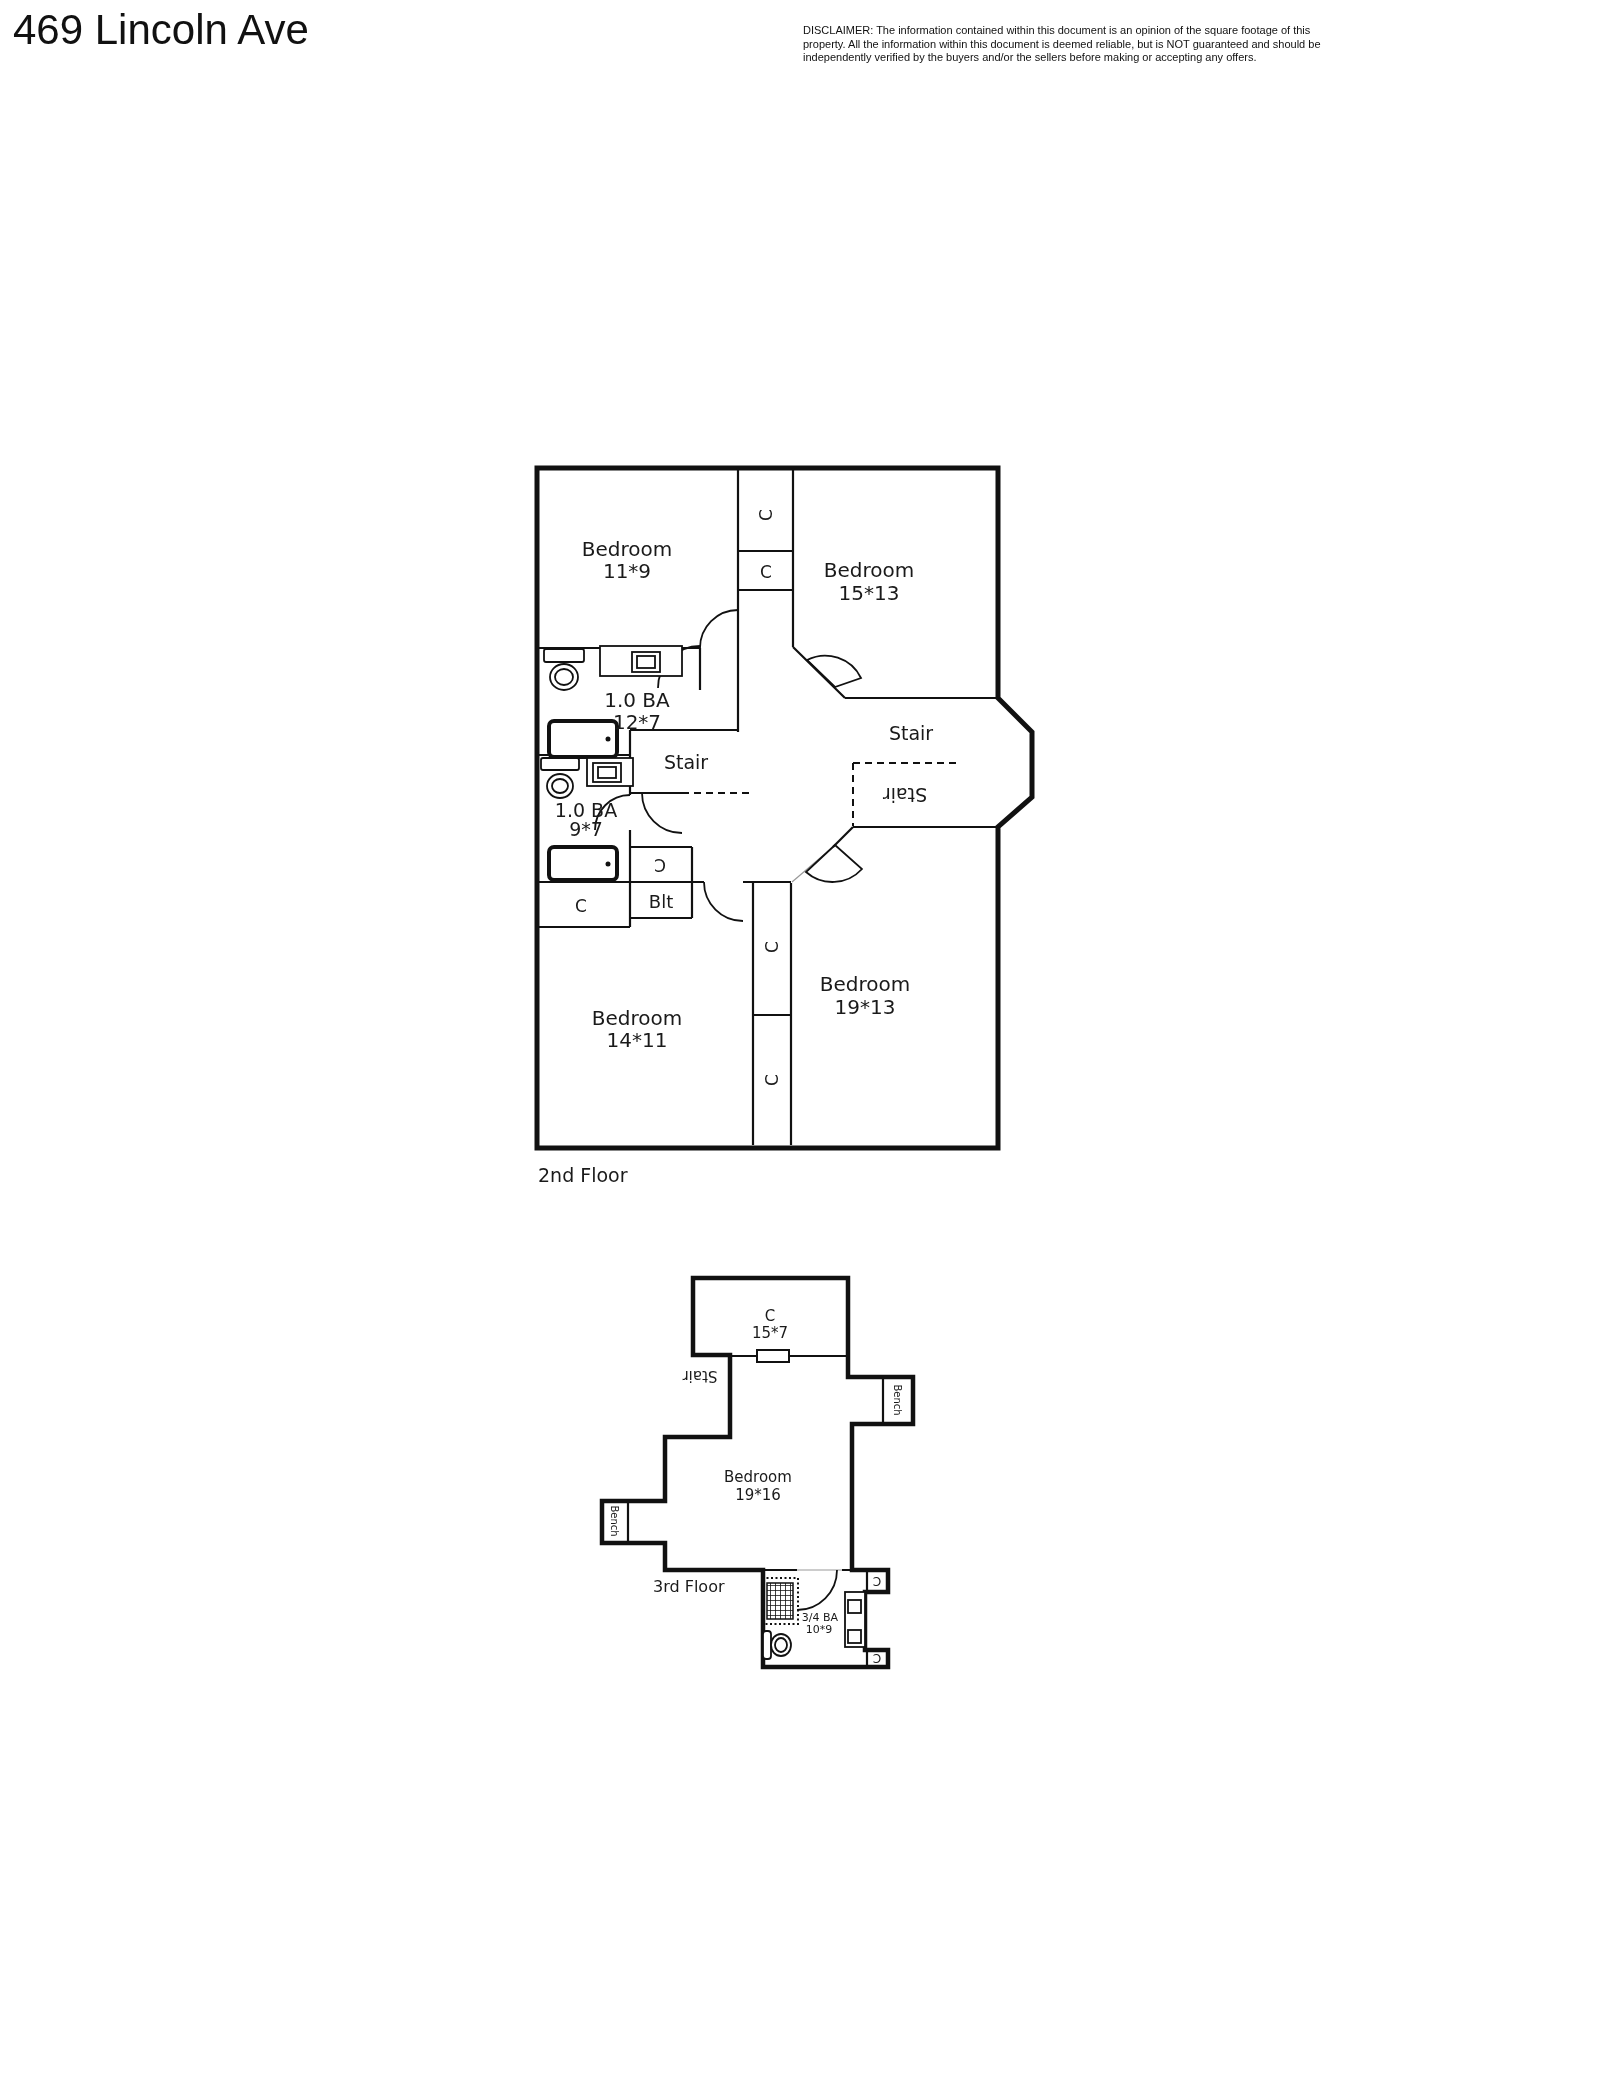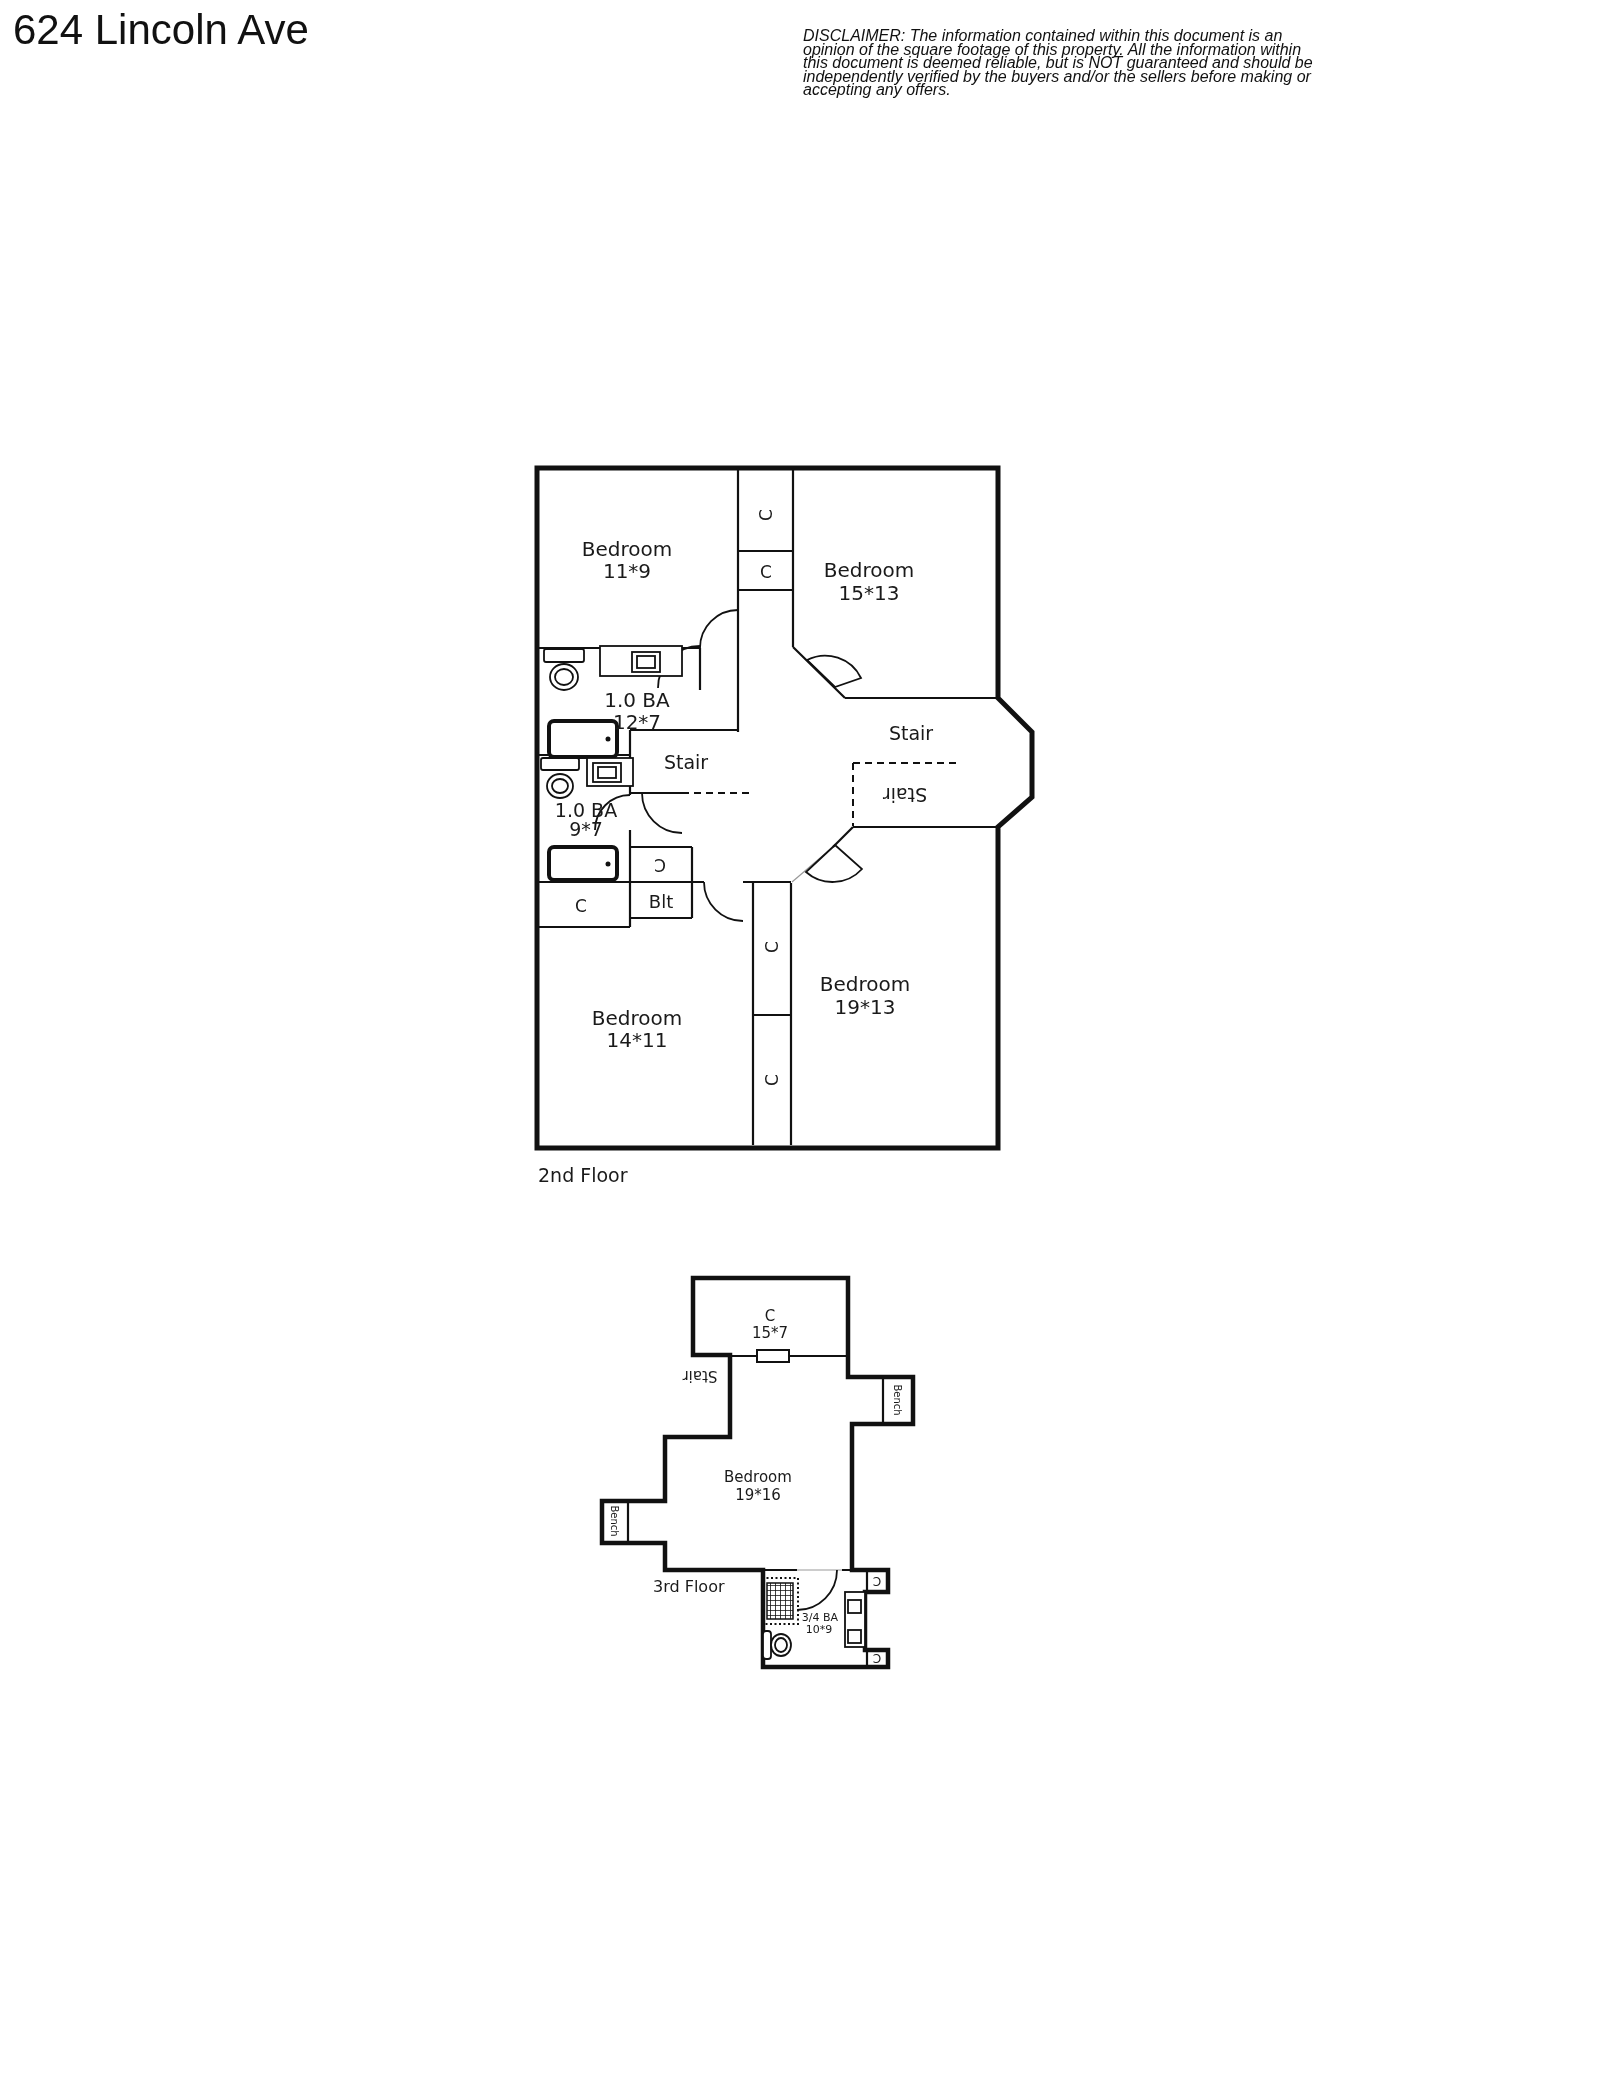--- a/index.html
+++ b/index.html
@@ -7,23 +7,22 @@
     width:1607px;height:2080px;position:relative;background:#ffffff;
     font-family:"Liberation Sans",sans-serif;color:#000;
   }
   .page-title{
     position:absolute;left:13px;top:6px;margin:0;
     font-size:42px;font-weight:400;letter-spacing:0px;color:#111;
     font-family:"Liberation Sans",sans-serif;
   }
   .disclaimer{
     position:absolute;left:803px;top:13px;width:522px;
-    font-size:16px;line-height:13.5px;color:#111;
+    font-size:11px;line-height:13.5px;color:#111;
     font-family:"Liberation Sans",sans-serif;
-    font-style:italic;
   }
   .plan{position:absolute;}
   #plan2{left:520px;top:455px;}
   #plan3{left:590px;top:1265px;}
   svg text{
     font-family:"DejaVu Sans","Liberation Sans",sans-serif;
     fill:#1a1a1a;
   }
   .wall-ext{fill:none;stroke:#111;stroke-width:5;stroke-linejoin:miter;}
   .wall-ext3{fill:none;stroke:#111;stroke-width:4.5;stroke-linejoin:miter;}
@@ -34,21 +33,21 @@
   .door-open{fill:none;stroke:#999;stroke-width:1.2;}
   .fix{fill:#fff;stroke:#111;stroke-width:1.8;}
   .fix-thick{fill:#fff;stroke:#111;stroke-width:4;}
   .lbl{font-size:20px;}
   .lbl-s{font-size:19px;}
   .lbl-c{font-size:17px;}
 </style>
 </head>
 <body>
 
-<h1 class="page-title">624 Lincoln Ave</h1>
+<h1 class="page-title">469 Lincoln Ave</h1>
 
 <p class="disclaimer">DISCLAIMER: The information contained within this document is an opinion of the square footage of this property. All the information within this document is deemed reliable, but is NOT guaranteed and should be independently verified by the buyers and/or the sellers before making or accepting any offers.</p>
 
 <svg id="plan2" class="plan" width="525" height="745" viewBox="520 455 525 745">
 
   <g>
     <path class="wall-ext" d="M537,468 H998 V698 L1032,732 V797 L998,827 V1148 H537 Z"></path>
     <path class="wall-int" d="M738,468 V732 M793,468 V647 M738,551 H793 M738,590 H793
          M537,648 H700 M700,648 V690
          M537,755 H630 M630,730 H738 M630,730 V795 M630,830 V927

